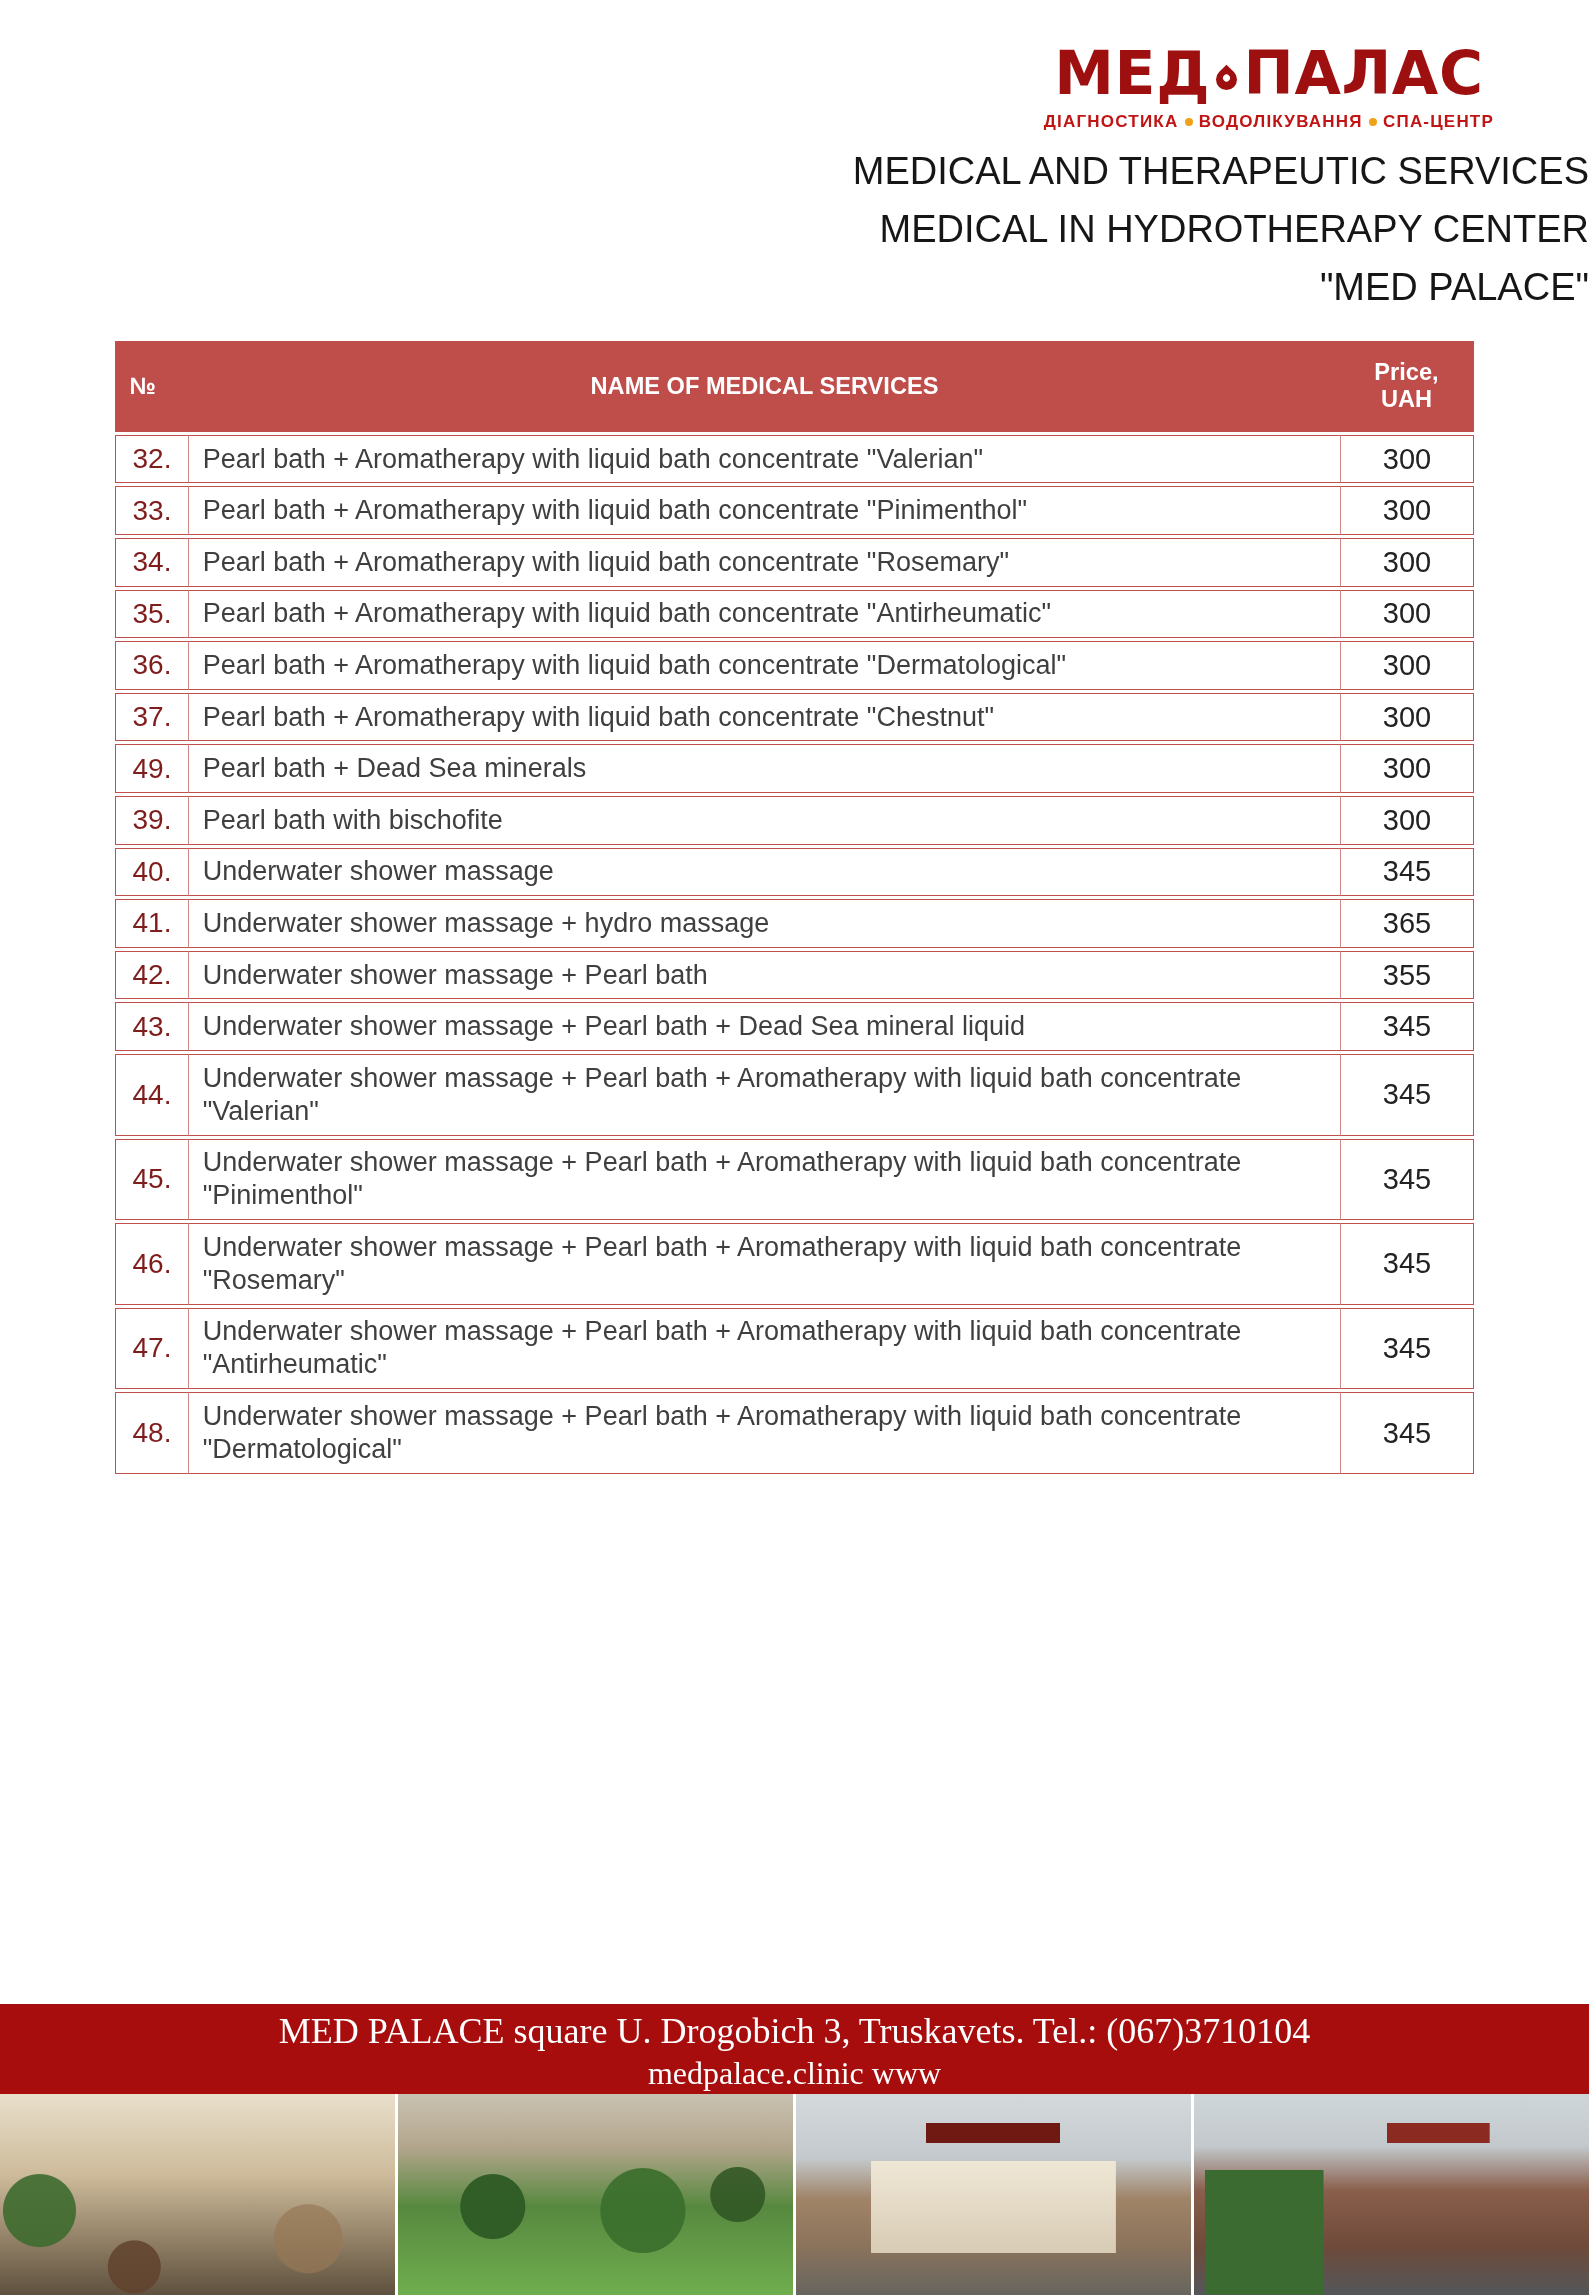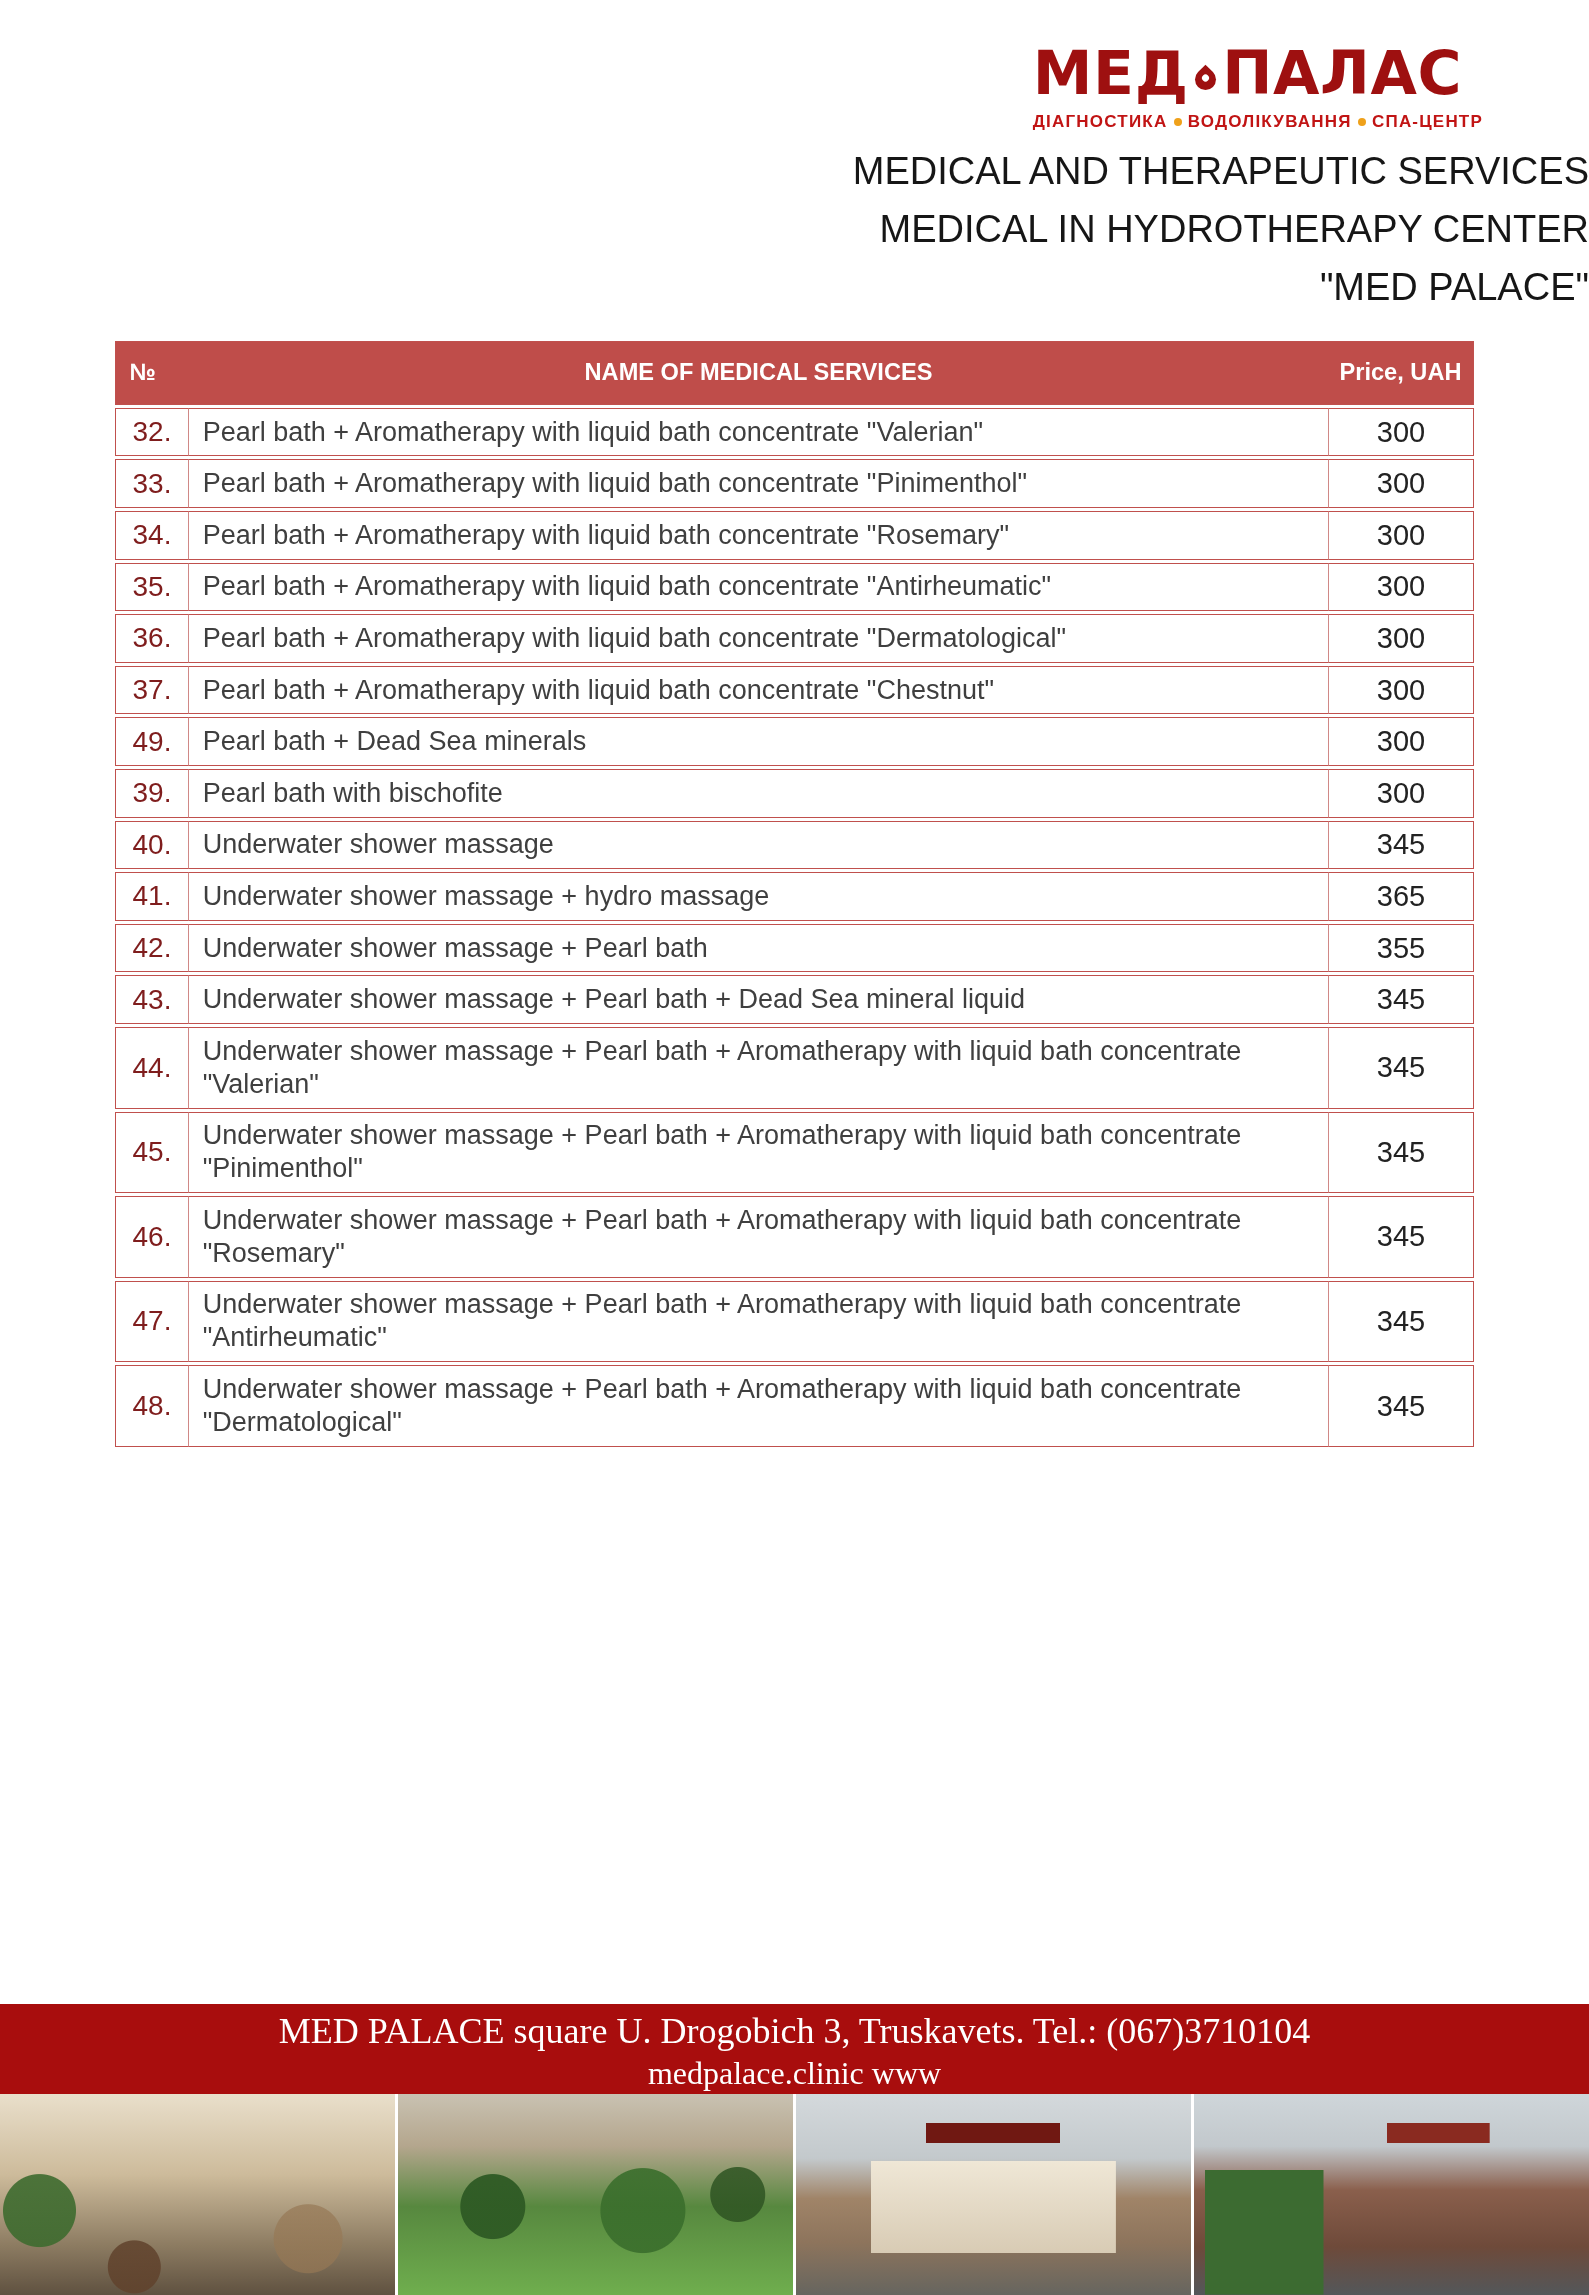--- a/index.html
+++ b/index.html
@@ -9,21 +9,21 @@
     --logo-red:#9e1010;
     --dot-orange:#efa11a;
     --body-text:#3f3f3f;
   }
   *{margin:0;padding:0;box-sizing:border-box;}
   html,body{background:#ffffff;}
   body{font-family:"Liberation Sans",sans-serif;}
   .page{position:relative;width:1589px;height:2295px;background:#fff;overflow:hidden;}
 
   
-  .logo-wrap{position:absolute;top:43px;right:106px;text-align:left;}
+  .logo-wrap{position:absolute;top:43px;right:95px;text-align:center;}
   .logo-line{font-family:"DejaVu Sans",sans-serif;font-weight:800;font-size:60px;
     letter-spacing:0.6px;color:var(--logo-red);line-height:1;white-space:nowrap;}
   .drop{display:inline-block;width:21px;height:21px;background:var(--logo-red);
     border-radius:0 50% 50% 50%;transform:rotate(45deg);margin:0 6.2px 3.7px 6.2px;position:relative;}
   .drop::after{content:"";position:absolute;left:5.6px;top:5.6px;width:7.4px;height:7.4px;
     background:#fff;border-radius:50%;}
   .tagline{margin-top:8.7px;font-size:17px;font-weight:700;color:#c11414;letter-spacing:1.2px;white-space:nowrap;}
   .tag-dot{display:inline-block;width:8px;height:8px;border-radius:50%;
     background:var(--dot-orange);margin:0 6.2px 1.2px 6.2px;vertical-align:middle;}
 
@@ -36,21 +36,21 @@
     border-collapse:separate;border-spacing:0 3.1px;font-size:27px;color:var(--body-text);}
   table.svc th{background:var(--header-bg);color:#fff;font-weight:700;font-size:23.6px;
     padding:17.4px 6.2px;border-top:1.9px solid var(--accent);border-bottom:1.9px solid var(--accent);}
   table.svc th:first-child{border-left:1.9px solid var(--accent);text-align:left;padding-left:13.7px;}
   table.svc th:last-child{border-right:1.9px solid var(--accent);}
   table.svc td{border-top:1.2px solid var(--accent);border-bottom:1.2px solid var(--accent);
     vertical-align:middle;background:#fff;}
   td.c-num{width:74px;text-align:center;border-left:1.9px solid var(--accent);
     border-right:1.2px solid #d08886;font-size:28px;color:#7f1d1d;}
   td.c-name{padding:6.8px 13.7px;line-height:33px;}
-  td.c-price{width:146px;text-align:center;border-right:1.9px solid var(--accent);
+  td.c-price{width:134px;text-align:center;border-right:1.9px solid var(--accent);
     border-left:1.2px solid #d08886;font-size:29px;color:#222;}
 
   
   .band{position:absolute;top:2004px;left:0;width:1589px;height:112px;
     background:var(--band-bg);color:#fff;text-align:center;
     font-family:"Liberation Serif",serif;}
   .band .line1{font-size:36px;line-height:48px;padding-top:2.5px;}
   .band .line2{font-size:32px;line-height:36px;}
 
   

